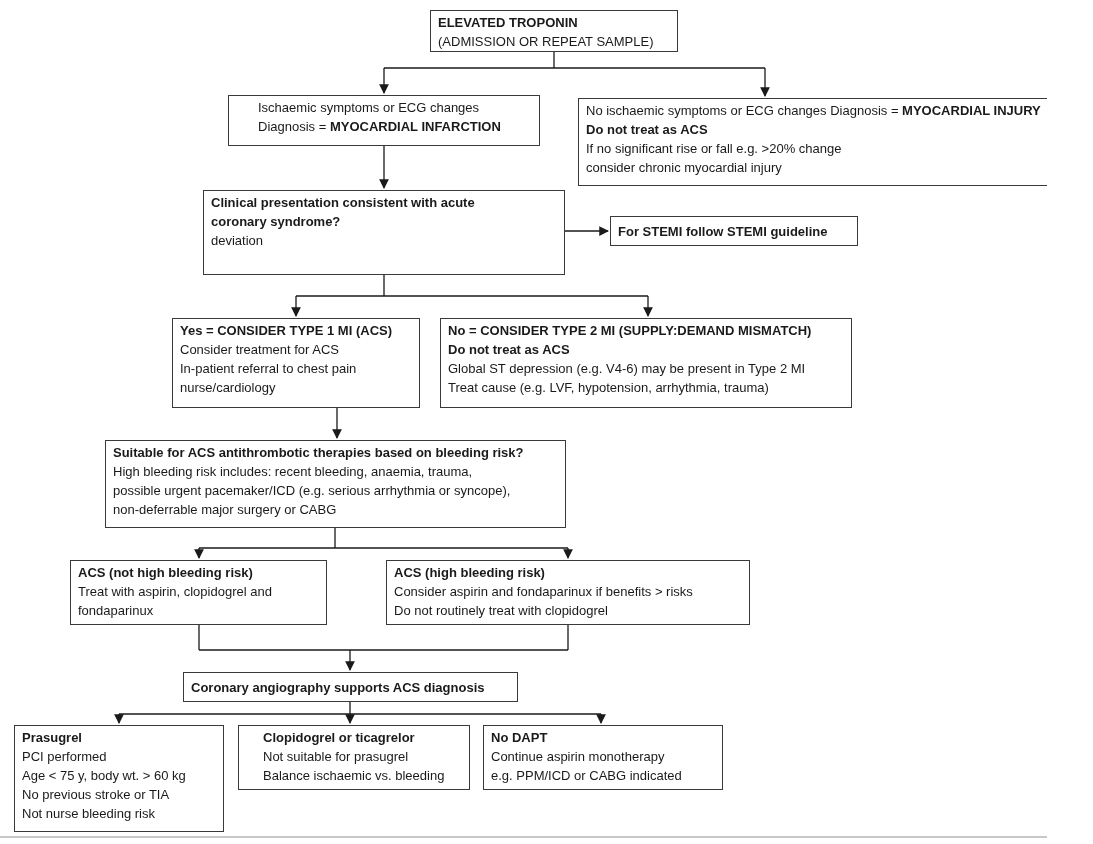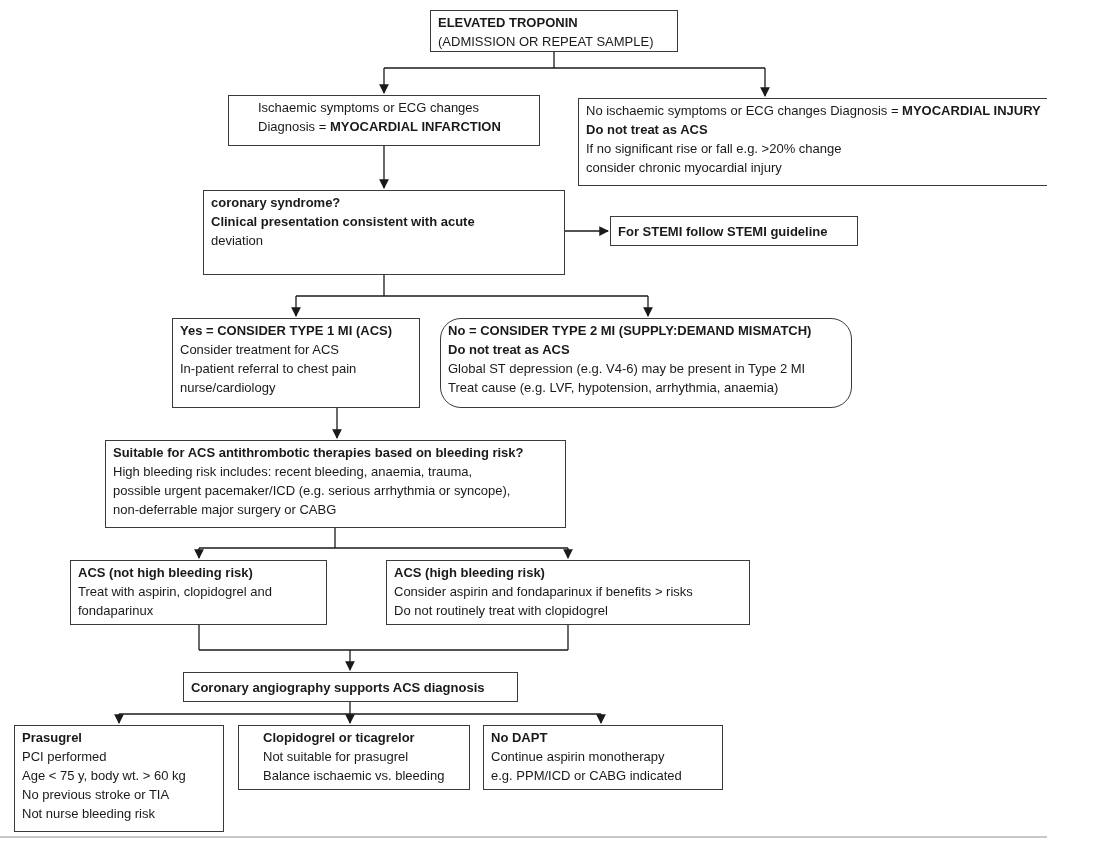--- a/index.html
+++ b/index.html
@@ -39,21 +39,21 @@
     background: #c8c8c8;
   }
 
   
   #n-troponin   { left: 430px; top: 10px;  width: 248px; height: 42px; }
   #n-mi         { left: 228px; top: 95px;  width: 312px; height: 51px; padding-left: 29px; }
   #n-injury     { left: 578px; top: 98px;  width: 505px; height: 88px; }
   #n-clinical   { left: 203px; top: 190px; width: 362px; height: 85px; }
   #n-stemi      { left: 610px; top: 216px; width: 248px; height: 30px; }
   #n-type1      { left: 172px; top: 318px; width: 248px; height: 90px; }
-  #n-type2      { left: 440px; top: 318px; width: 412px; height: 90px; border-radius: 21px; }
+  #n-type2      { left: 440px; top: 318px; width: 412px; height: 90px; }
   #n-bleeding   { left: 105px; top: 440px; width: 461px; height: 88px; }
   #n-acslow     { left: 70px;  top: 560px; width: 257px; height: 65px; }
   #n-acshigh    { left: 386px; top: 560px; width: 364px; height: 65px; }
   #n-angio      { left: 183px; top: 672px; width: 335px; height: 30px; }
   #n-prasugrel  { left: 14px;  top: 725px; width: 210px; height: 107px; }
   #n-clopi      { left: 238px; top: 725px; width: 232px; height: 65px; padding-left: 24px; }
   #n-nodapt     { left: 483px; top: 725px; width: 240px; height: 65px; }
 </style>
 </head>
 <body>
@@ -105,41 +105,41 @@
   </div>
 
   <div class="node" id="n-injury">
     <div class="line"><span>No ischaemic symptoms or ECG changes Diagnosis = </span><span class="b">MYOCARDIAL INJURY</span></div>
     <div class="line b">Do not treat as ACS</div>
     <div class="line">If no significant rise or fall e.g. &gt;20% change</div>
     <div class="line">consider chronic myocardial injury</div>
   </div>
 
   <div class="node" id="n-clinical">
+    <div class="line b">Clinical presentation consistent with acute</div>
     <div class="line b">coronary syndrome?</div>
-    <div class="line b">Clinical presentation consistent with acute</div>
     <div class="line">deviation</div>
   </div>
 
   <div class="node single" id="n-stemi">
     <div class="line b">For STEMI follow STEMI guideline</div>
   </div>
 
   <div class="node" id="n-type1">
     <div class="line b">Yes = CONSIDER TYPE 1 MI (ACS)</div>
     <div class="line">Consider treatment for ACS</div>
     <div class="line">In-patient referral to chest pain</div>
     <div class="line">nurse/cardiology</div>
   </div>
 
   <div class="node" id="n-type2">
     <div class="line b">No = CONSIDER TYPE 2 MI (SUPPLY:DEMAND MISMATCH)</div>
     <div class="line b">Do not treat as ACS</div>
     <div class="line">Global ST depression (e.g. V4-6) may be present in Type 2 MI</div>
-    <div class="line">Treat cause (e.g. LVF, hypotension, arrhythmia, anaemia)</div>
+    <div class="line">Treat cause (e.g. LVF, hypotension, arrhythmia, trauma)</div>
   </div>
 
   <div class="node" id="n-bleeding">
     <div class="line b">Suitable for ACS antithrombotic therapies based on bleeding risk?</div>
     <div class="line">High bleeding risk includes: recent bleeding, anaemia, trauma,</div>
     <div class="line">possible urgent pacemaker/ICD (e.g. serious arrhythmia or syncope),</div>
     <div class="line">non-deferrable major surgery or CABG</div>
   </div>
 
   <div class="node" id="n-acslow">

